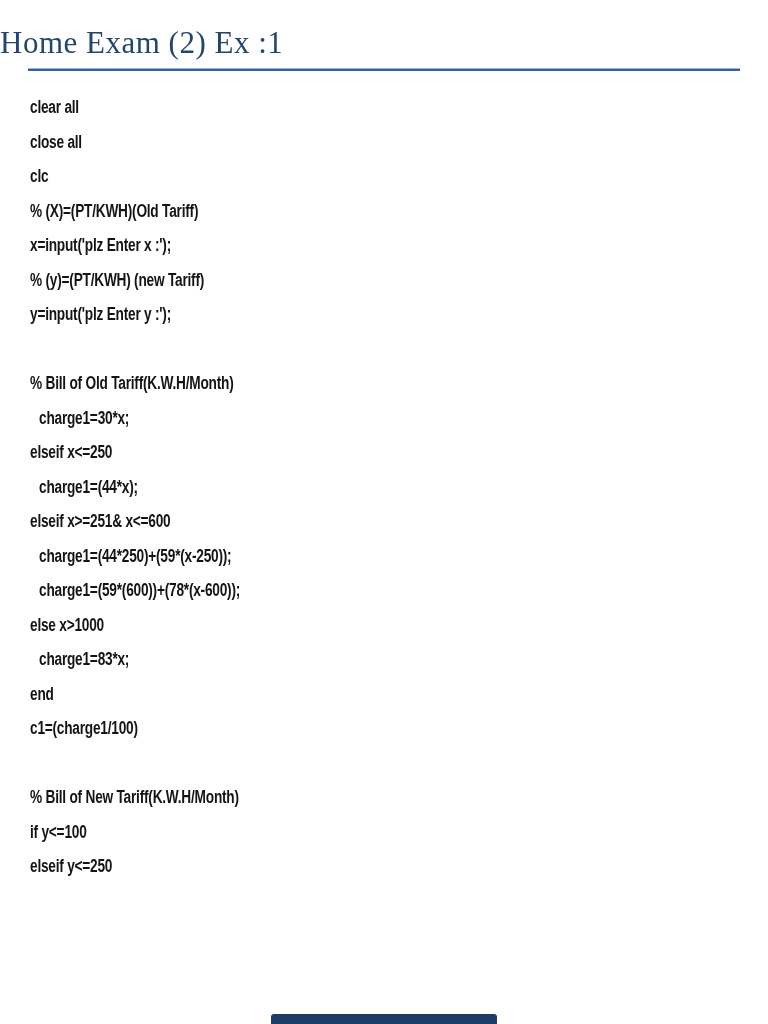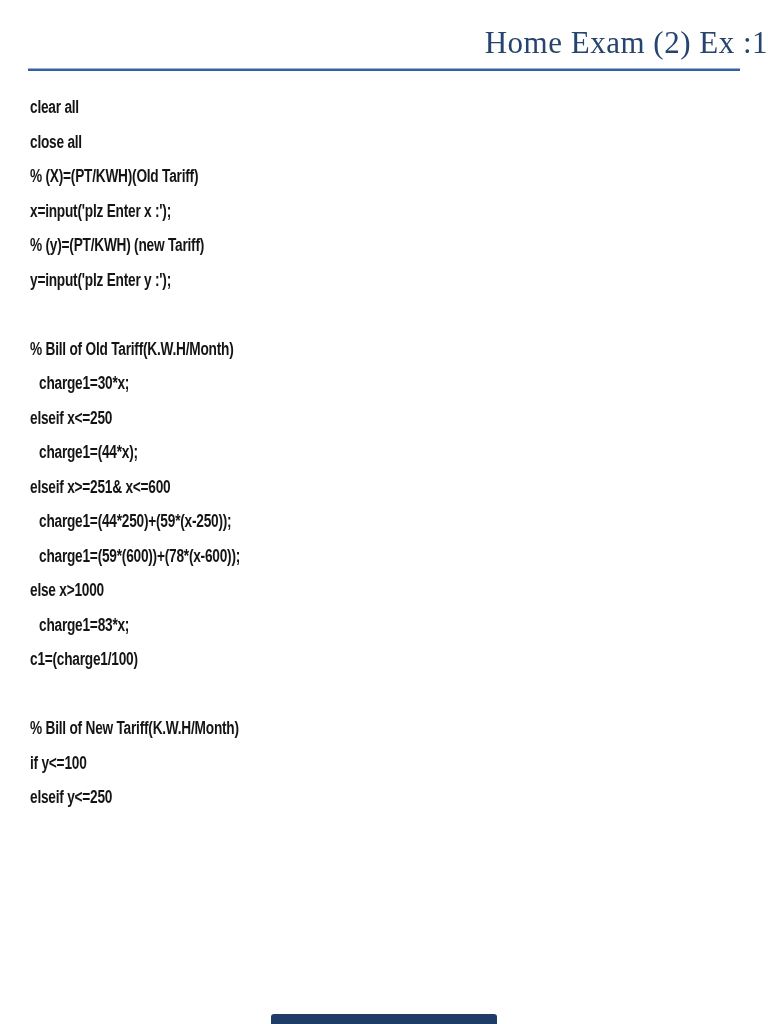--- a/index.html
+++ b/index.html
@@ -14,21 +14,21 @@
   html,body{background:#fff;}
   .page{
     position:relative;
     width:768px;height:1024px;
     background:var(--page-bg);
     overflow:hidden;
     font-family:"Liberation Sans",sans-serif;
   }
   .doc-header{padding-top:24px;}
   .doc-title{
-    text-align:right;
+    text-align:left;
     font-family:"Liberation Serif","DejaVu Serif",serif;
     font-weight:400;
     font-size:31px;
     line-height:1.25;
     color:var(--title-text);
     letter-spacing:0.5px;
   }
   .title-rule{
     margin:5px 28px 0 28px;
     height:3px;
@@ -72,34 +72,36 @@
 <div class="page">
 
   <div class="doc-header">
     <h1 class="doc-title">Home Exam (2) Ex :1</h1>
     <hr class="title-rule">
   </div>
 
   <div class="code-block">
       <div class="code-line"><span class="code-text">clear all</span></div>
       <div class="code-line"><span class="code-text">close all</span></div>
+      <div class="code-line"><span class="code-text">clc</span></div>
       <div class="code-line"><span class="code-text">% (X)=(PT/KWH)(Old Tariff)</span></div>
       <div class="code-line"><span class="code-text">x=input('plz Enter x :');</span></div>
       <div class="code-line"><span class="code-text">% (y)=(PT/KWH) (new Tariff)</span></div>
       <div class="code-line"><span class="code-text">y=input('plz Enter y :');</span></div>
       <div class="code-line"></div>
       <div class="code-line"><span class="code-text">% Bill of Old Tariff(K.W.H/Month)</span></div>
       <div class="code-line indent"><span class="code-text">charge1=30*x;</span></div>
       <div class="code-line"><span class="code-text">elseif x&lt;=250</span></div>
       <div class="code-line indent"><span class="code-text">charge1=(44*x);</span></div>
       <div class="code-line"><span class="code-text">elseif x&gt;=251&amp; x&lt;=600</span></div>
       <div class="code-line indent"><span class="code-text">charge1=(44*250)+(59*(x-250));</span></div>
       <div class="code-line indent"><span class="code-text">charge1=(59*(600))+(78*(x-600));</span></div>
       <div class="code-line"><span class="code-text">else x&gt;1000</span></div>
       <div class="code-line indent"><span class="code-text">charge1=83*x;</span></div>
+      <div class="code-line"><span class="code-text">end</span></div>
       <div class="code-line"><span class="code-text">c1=(charge1/100)</span></div>
       <div class="code-line"></div>
       <div class="code-line"><span class="code-text">% Bill of New Tariff(K.W.H/Month)</span></div>
       <div class="code-line"><span class="code-text">if y&lt;=100</span></div>
       <div class="code-line"><span class="code-text">elseif y&lt;=250</span></div>
     </div>
 
   <div class="next-page-bar"></div>
 
 </div>

